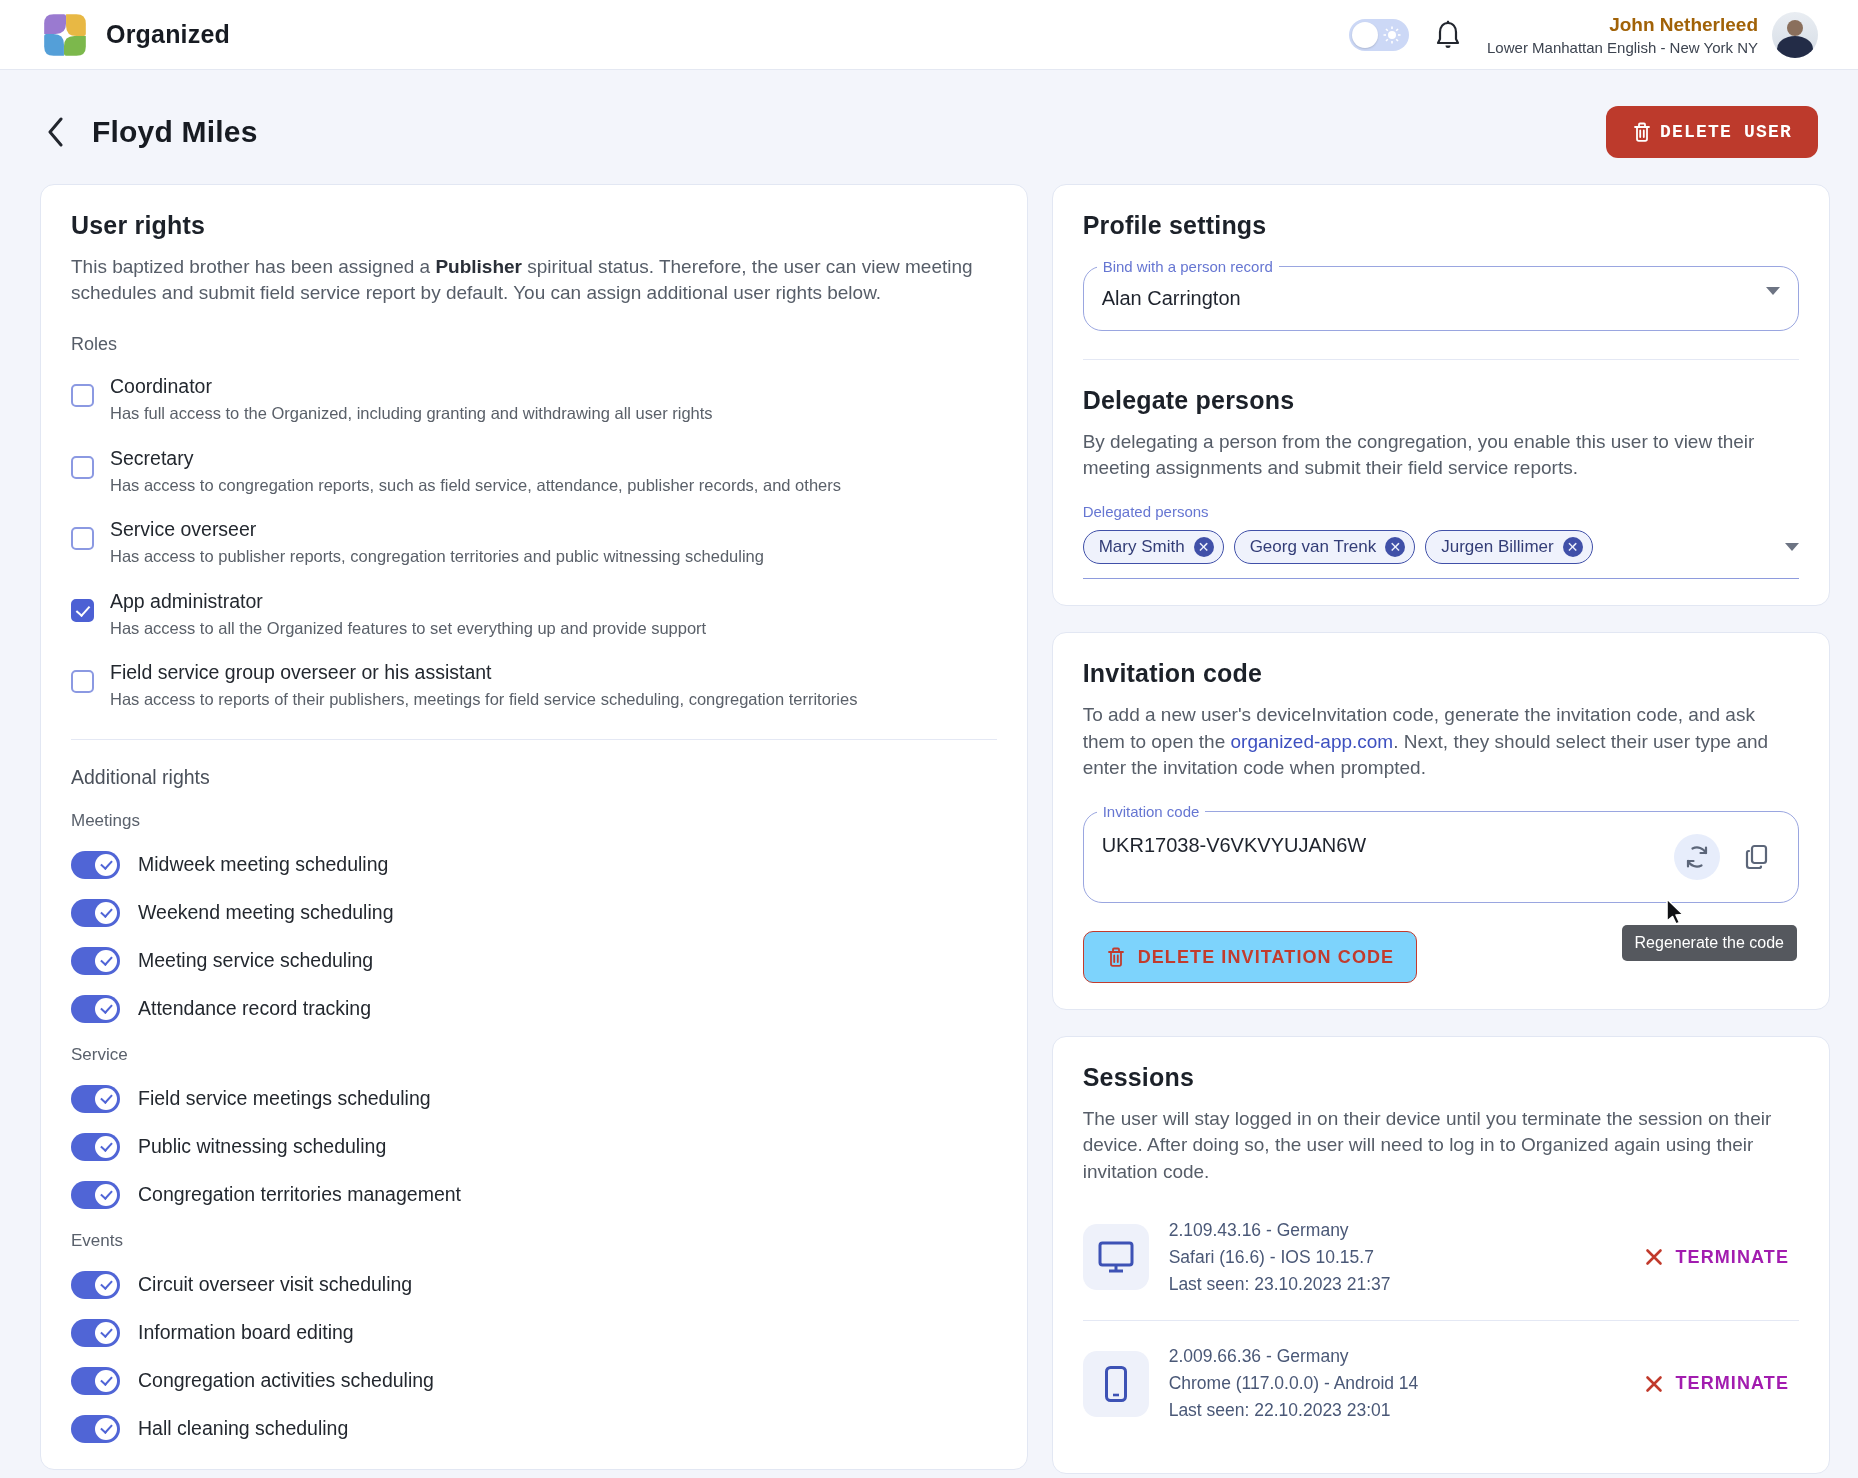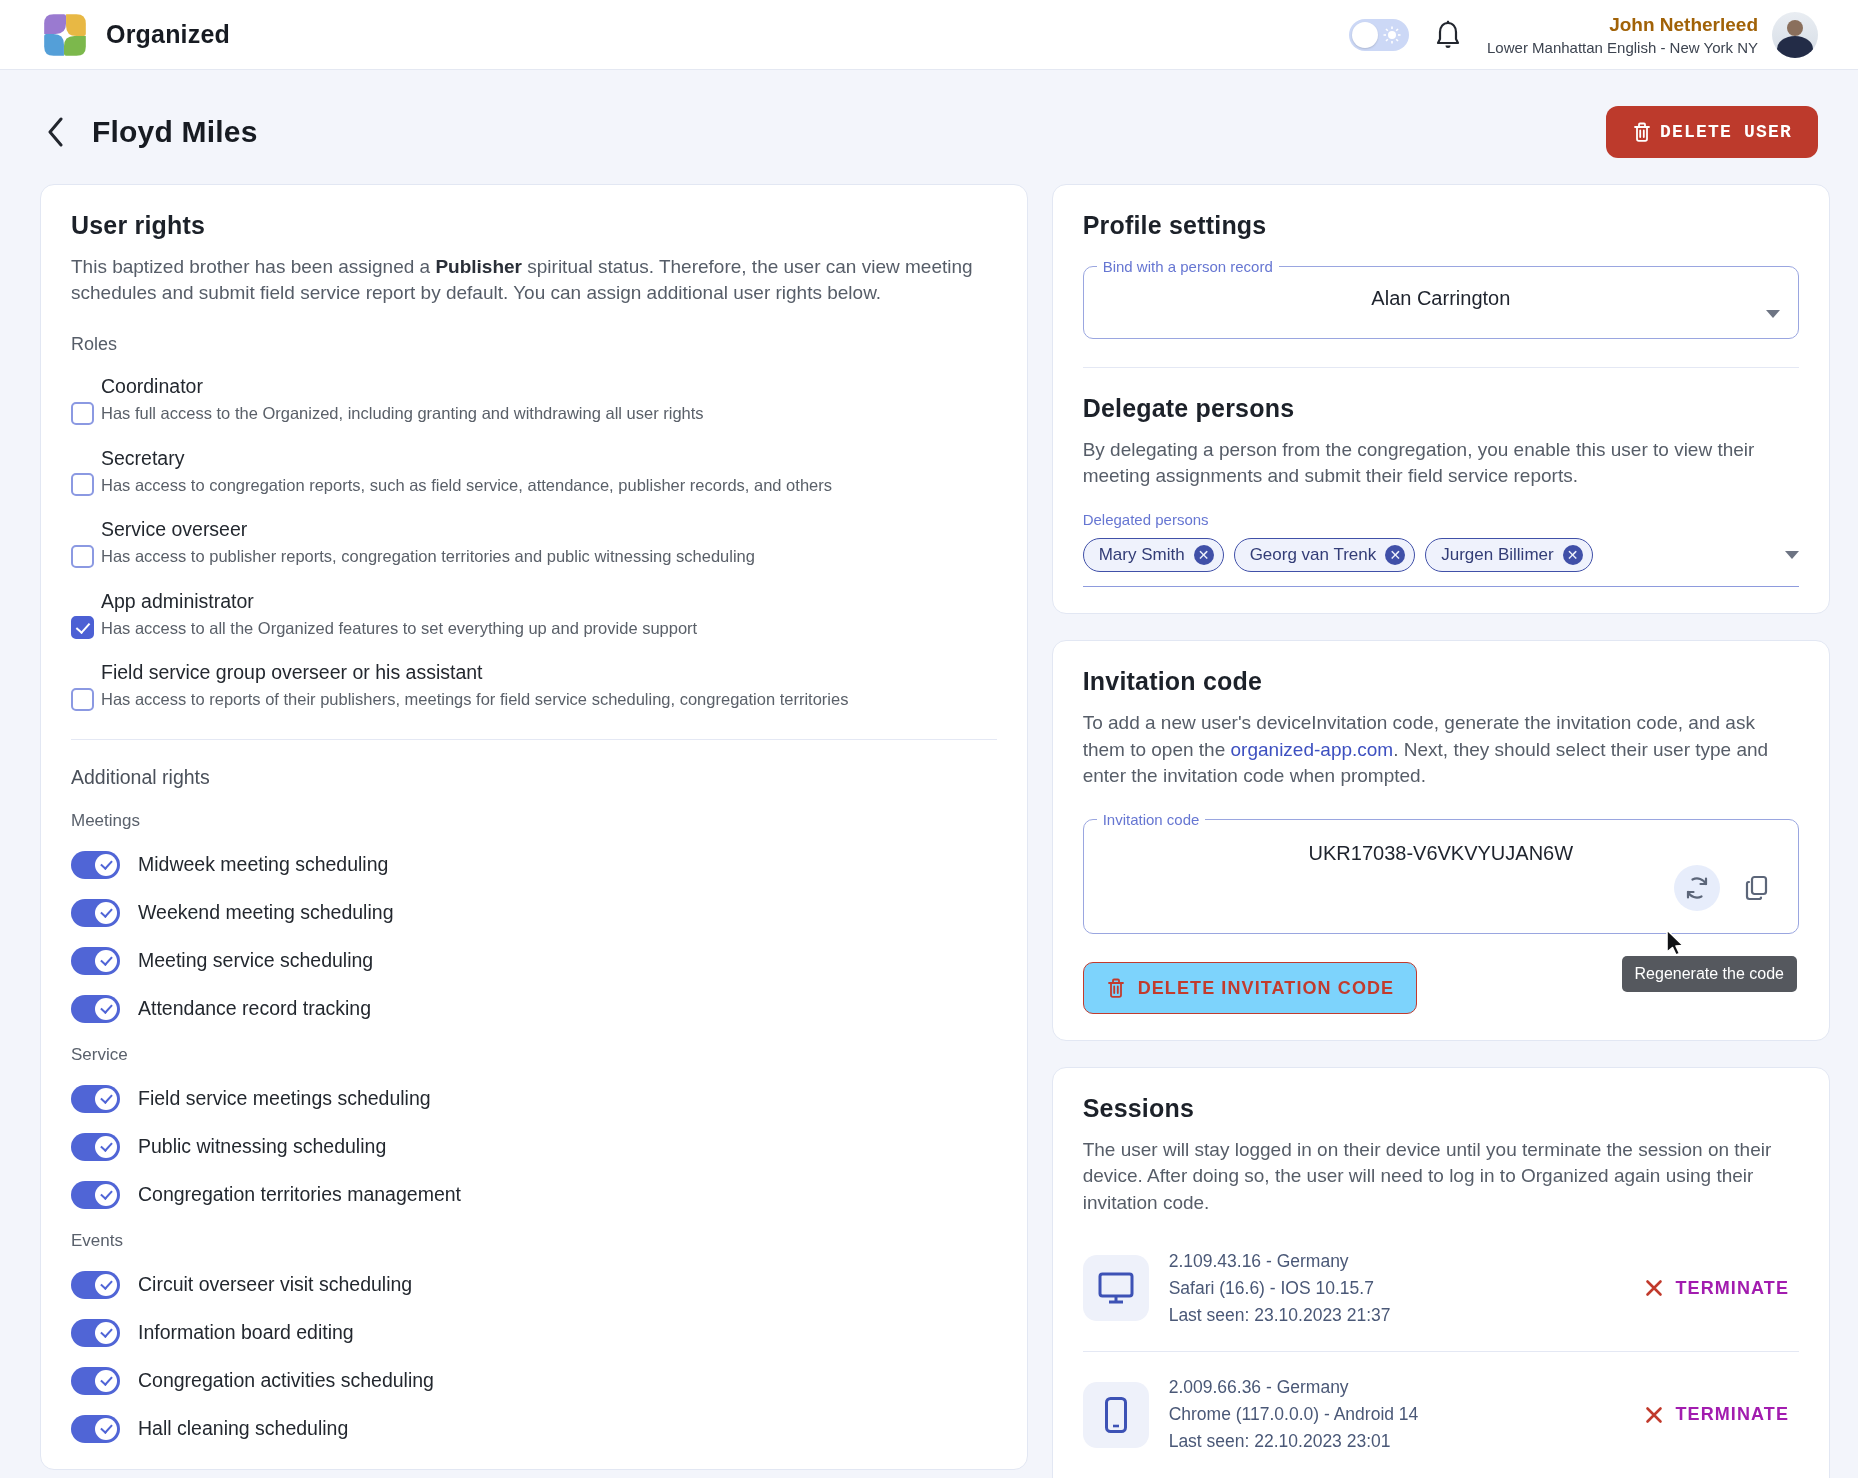--- a/index.html
+++ b/index.html
@@ -64,21 +64,21 @@
   .left-col { width:992px; }
   .right-col { width:782px; display:flex; flex-direction:column; gap:26px; }
   .card h2 { font-size:25px; font-weight:700; color:#1c2129; letter-spacing:.2px; }
   .para { font-size:19px; line-height:1.38; color:#565d68; margin-top:14px; }
   .para b { color:#2a2f38; }
   .link { color:#3d50c0; font-weight:500; cursor:pointer; text-decoration:none; }
 
   
   .section-label { font-size:18px; color:#565d68; margin-top:28px; }
   .roles-list { margin-top:20px; display:flex; flex-direction:column; gap:22px; }
-  .role-row { display:flex; gap:7px;align-items:flex-end; }
+  .role-row { display:flex; gap:16px; }
   .checkbox {
     width:23px; height:23px; margin-top:9px; flex:0 0 auto;
     border:2px solid #8априори; cursor:pointer;
   }
   .checkbox {
     border:2px solid #8b99e2; border-radius:5px; background:#ffffff; position:relative;
   }
   .checkbox.checked { background:#4c60d4; border-color:#4c60d4; }
   .checkbox.checked::after {
     content:""; position:absolute; left:6px; top:2px; width:6px; height:11px;
@@ -98,23 +98,23 @@
     background:#ffffff; display:flex; align-items:center; justify-content:center;
   }
   .toggle .thumb::after {
     content:""; width:5px; height:9px; margin-top:-2px;
     border:solid #5065d6; border-width:0 2.2px 2.2px 0; transform:rotate(42deg);
   }
   .toggle-label { font-size:19.5px; color:#23282f; }
 
   
   .ofield {
-    position:relative; border:1px solid #9aa6e0; border-radius:10px;
+    position:relative; border:1px solid #9aa6e0; border-radius:19px;
     padding:20px 18px; margin-top:26px; cursor:pointer;
-    display:flex; align-items:center;flex-direction:column;
+    display:flex; align-items:flex-start;
   }
   .ofield .flabel {
     position:absolute; top:-9px; left:13px; background:#ffffff; padding:0 6px;
     font-size:15px; color:#6676d2;
   }
   .ofield .fvalue { font-size:20px; color:#1e232d; }
   .caret {
     width:0; height:0; border-left:7px solid transparent; border-right:7px solid transparent;
     border-top:8px solid #6d7483; margin-left:auto;
   }

